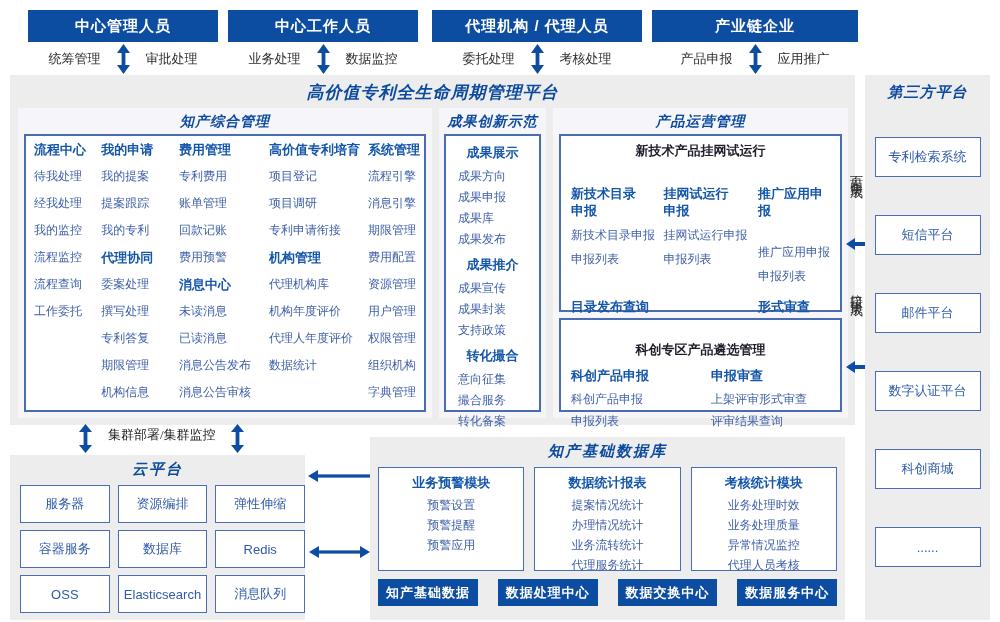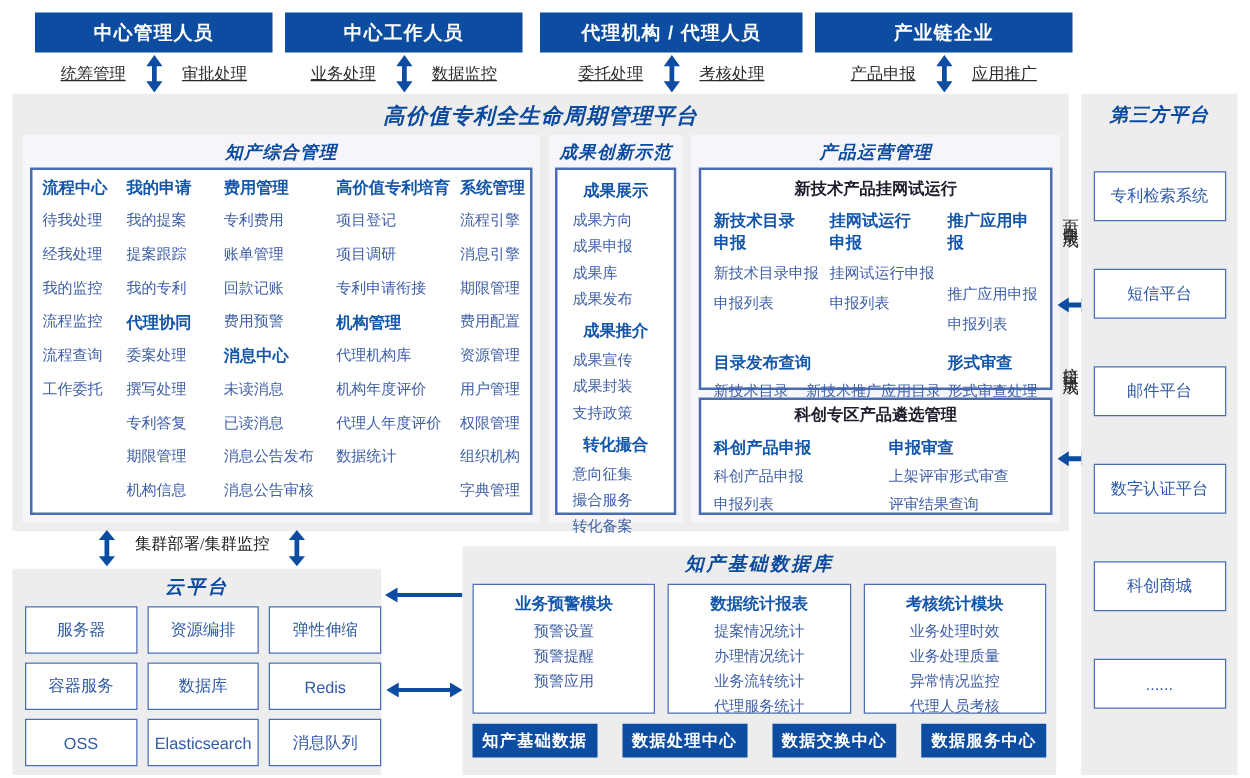--- a/index.html
+++ b/index.html
@@ -4,21 +4,21 @@
 <style>
   html,body{margin:0;padding:0;background:#fff;font-family:"Liberation Sans",sans-serif;}
   #stage{position:relative;width:1000px;height:622px;background:#fff;overflow:hidden;}
   .abs{position:absolute;}
 
   
   .actor{position:absolute;top:10px;}
   .banner{height:32px;background:#0d4da1;color:#fff;font-size:15px;font-weight:bold;
           display:flex;align-items:center;justify-content:center;letter-spacing:1px;}
   .banner-labels{height:34px;display:flex;align-items:center;justify-content:center;gap:16px;
-                 font-size:13px;color:#2b2b2b;text-decoration:underline;}
+                 font-size:13px;color:#2b2b2b;}
 
   
   .arr{display:block;}
   .arr polygon,.arr rect{fill:#0d4da1;}
 
   
   .gray-box{background:#ededed;position:absolute;}
   .main-title{position:absolute;top:6px;left:0;width:100%;text-align:center;
               font-size:17px;font-weight:bold;font-style:italic;color:#0c4a9e;letter-spacing:1px;}
   .section{position:absolute;background:#f5f5fa;}
@@ -227,21 +227,21 @@
             <div class="grp-i">撮合服务</div>
             <div class="grp-i">转化备案</div>
           </div>
       </div>
     </div>
 
     <div class="section" style="left:543px;top:33px;width:295px;height:310px;">
       <div class="sec-title">产品运营管理</div>
       <div class="panel" style="left:6px;right:6px;top:26px;height:178px;padding:5px 10px;">
         <div class="sub-title">新技术产品挂网试运行</div>
-        <div style="display:flex;margin-top:3px;">
+        <div style="display:flex;margin-top:20px;">
           <div style="width:94px;">
             <div class="po-h wrap2">新技术目录申报</div>
             <div>
                 <div class="po-i">新技术目录申报</div>
                 <div class="po-i">申报列表</div>
               </div>
           </div>
           <div style="width:96px;">
             <div class="po-h wrap2">挂网试运行申报</div>
             <div>
@@ -268,21 +268,21 @@
           </div>
           <div style="flex:1;">
             <div class="po-h">形式审查</div>
             <div>
                 <div class="po-i" style="line-height:22px;text-align:center;">形式审查处理</div>
                 <div class="po-i" style="line-height:22px;">审查结果查看</div>
               </div>
           </div>
         </div>
       </div>
-      <div class="panel" style="left:6px;right:6px;top:210px;height:94px;padding:2px 10px;">
+      <div class="panel" style="left:6px;right:6px;top:210px;height:94px;padding:20px 10px;">
         <div class="sub-title">科创专区产品遴选管理</div>
         <div style="display:flex;margin-top:3px;">
           <div style="width:140px;">
             <div class="po-h">科创产品申报</div>
             <div>
                 <div class="po-i" style="line-height:22px;">科创产品申报</div>
                 <div class="po-i" style="line-height:22px;">申报列表</div>
               </div>
           </div>
           <div style="flex:1;">

